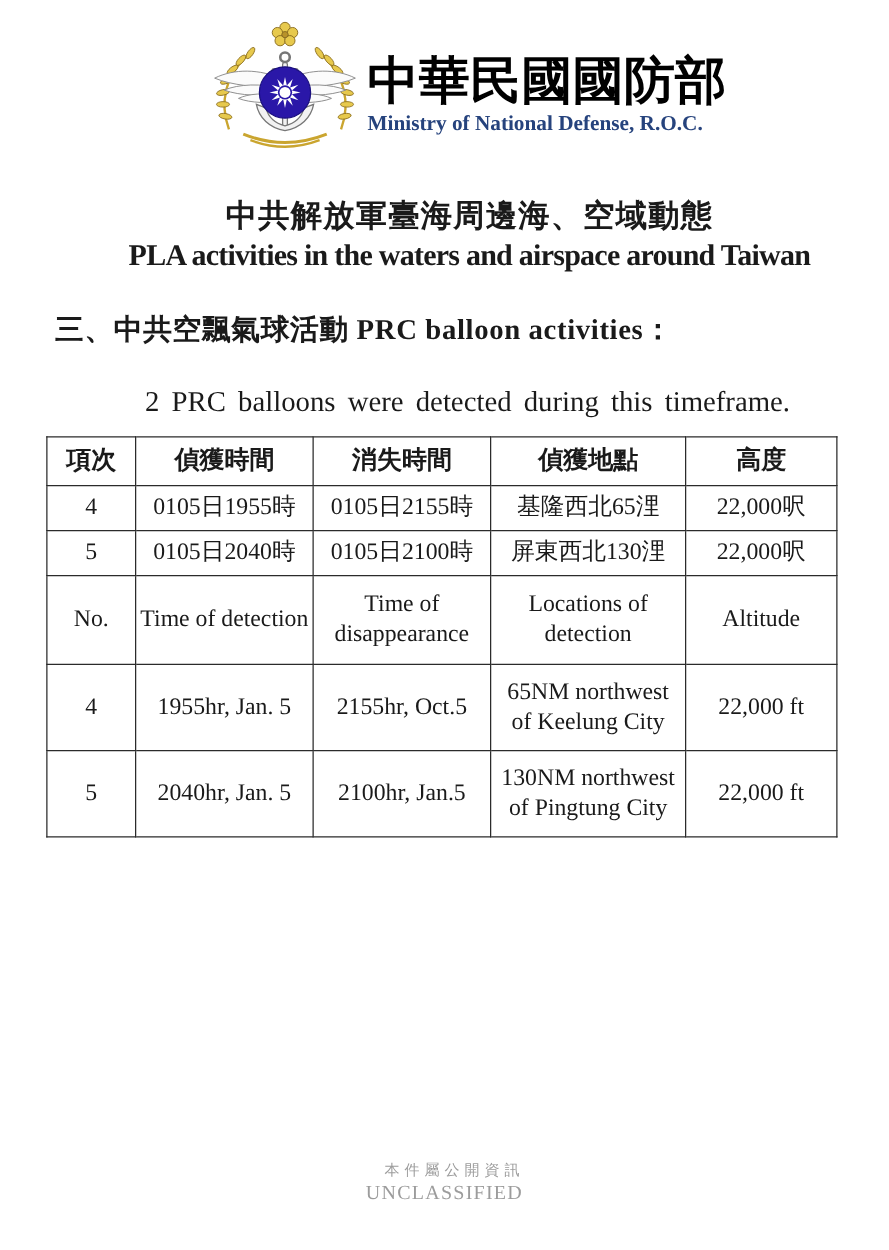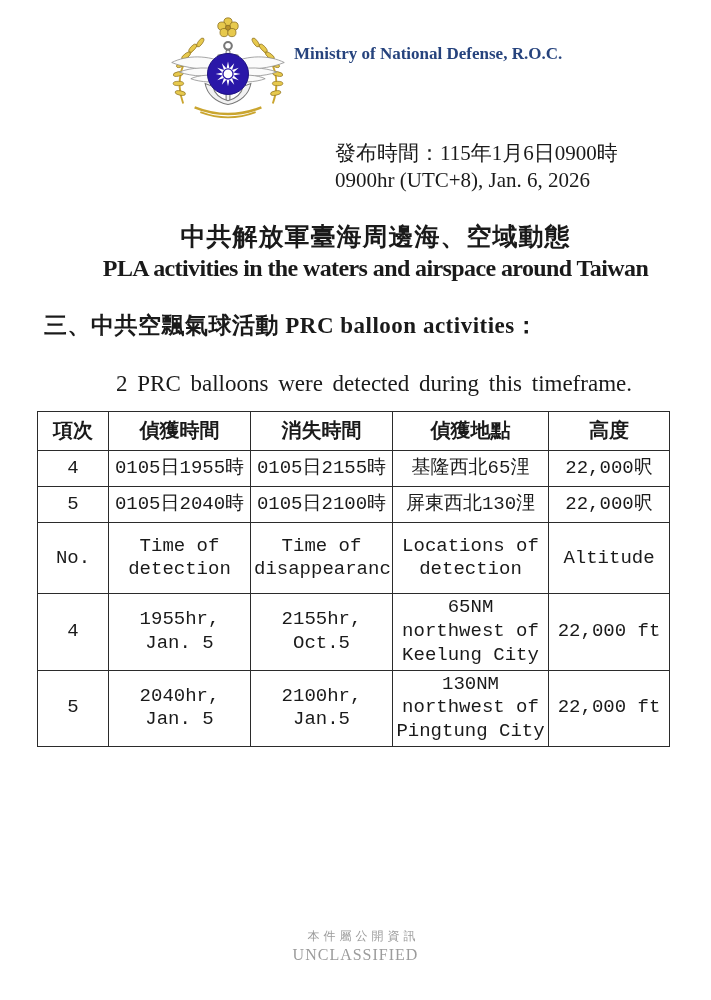--- a/index.html
+++ b/index.html
@@ -85,21 +85,20 @@
     word-spacing: 4px;
     text-align: center;
   }
 
   
   table.balloon-table {
     border-collapse: collapse;
     table-layout: fixed;
     margin: 14px 0 0 37px;
     width: 632px;
-    font-family: Liberation Mono, monospace;
   }
   table.balloon-table td {
     border: 1.5px solid var(--table-border, #222);
     text-align: center;
     vertical-align: middle;
     font-size: 19px;
     line-height: 1.25;
     padding: 2px 3px;
     overflow: hidden;
   }
@@ -187,28 +186,25 @@
           <circle cx="65" cy="61" r="21.5" fill="var(--emblem-disc-blue,#2a17a8)" stroke="#1a0f7e" stroke-width="1"></circle>
           <g transform="translate(65,61)" fill="#ffffff">
             <polygon points="13,0 5.8,1.55 11.26,6.5 4.24,4.24 6.5,11.26 1.55,5.8 0,13 -1.55,5.8 -6.5,11.26 -4.24,4.24 -11.26,6.5 -5.8,1.55 -13,0 -5.8,-1.55 -11.26,-6.5 -4.24,-4.24 -6.5,-11.26 -1.55,-5.8 0,-13 1.55,-5.8 6.5,-11.26 4.24,-4.24 11.26,-6.5 5.8,-1.55"></polygon>
             <circle r="6" fill="var(--emblem-disc-blue,#2a17a8)"></circle>
             <circle r="4.6" fill="#ffffff"></circle>
           </g>
         </g>
       </svg>
     </div>
     <div class="agency">
+      <div class="agency-zh">中華民國國防部</div>
       <div class="agency-en">Ministry of National Defense, R.O.C.</div>
     </div>
   </header>
 
-  <div class="release">
-    <div>發布時間：115年1月6日0900時</div>
-    <div>0900hr (UTC+8), Jan. 6, 2026</div>
-  </div>
 
   <div class="doc-title">
     <div class="doc-title-zh">中共解放軍臺海周邊海、空域動態</div>
     <div class="doc-title-en">PLA activities in the waters and airspace around Taiwan</div>
   </div>
 
   <div class="section-heading">三、中共空飄氣球活動 PRC balloon activities：</div>
   <div class="summary-en">2 PRC balloons were detected during this timeframe.</div>
 
   <table class="balloon-table">

